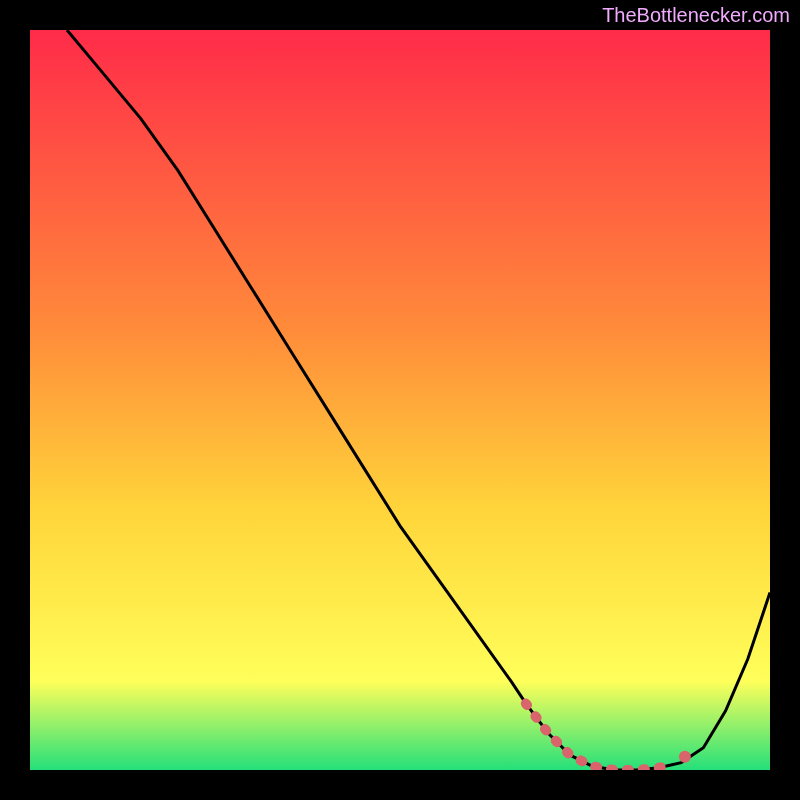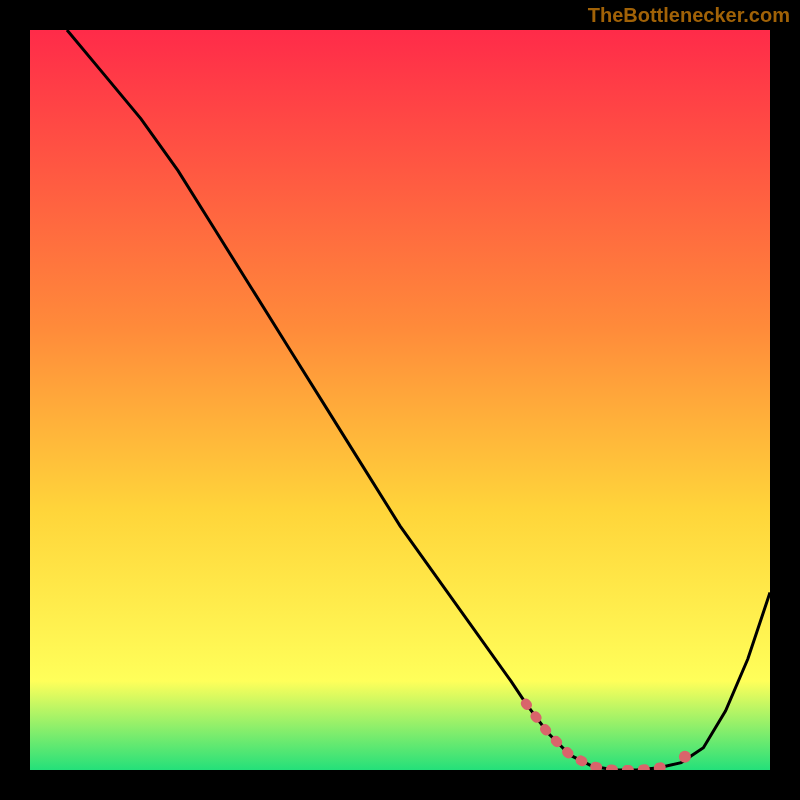--- a/index.html
+++ b/index.html
@@ -8,23 +8,23 @@
     width: 800px;
     height: 800px;
     background: #000;
     position: relative;
     font-family: Arial, sans-serif;
   }
   .watermark {
     position: absolute;
     top: 4px;
     right: 10px;
-    color: #a16207;
+    color: #f0abfc;
     font-size: 20px;
-    font-weight: bold;
+    font-weight: normal;
     z-index: 10;
   }
   .plot-area {
     position: absolute;
     left: 30px;
     top: 30px;
     width: 740px;
     height: 740px;
   }
   svg { display: block; }

